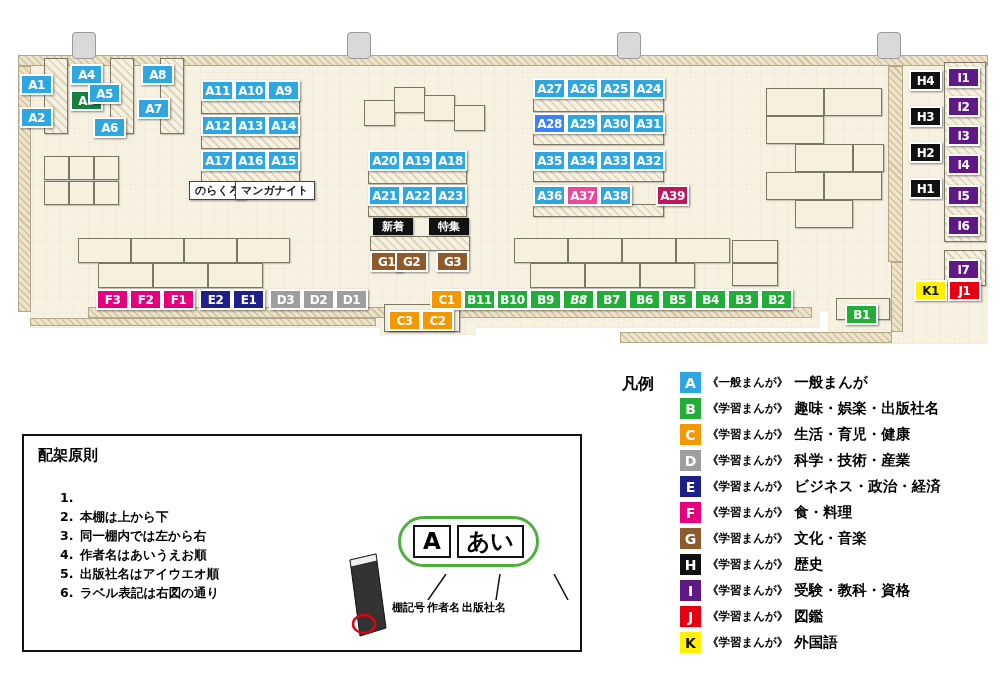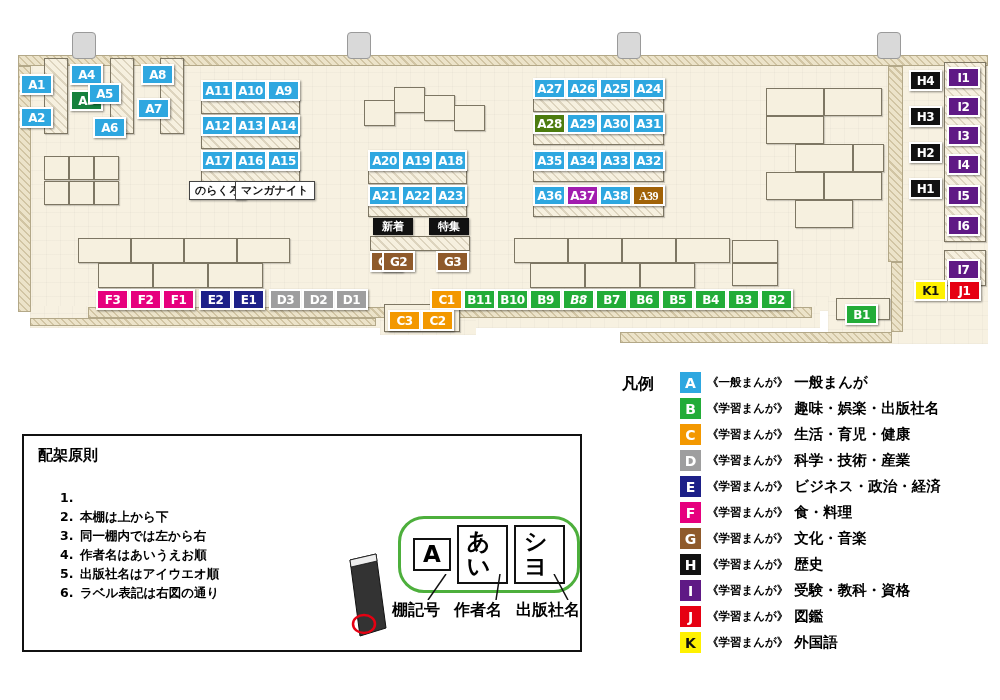--- a/index.html
+++ b/index.html
@@ -39,21 +39,21 @@
   .p-intro{position:absolute;left:36px;top:32px;font-weight:bold;font-size:12.5px;}
   .p-list{position:absolute;left:36px;top:52px;width:336px;font-weight:bold;font-size:12.5px;line-height:19px;}
   .p-row{display:flex;}
   .p-num{width:20px;flex:none;}
   .p-note{margin-left:20px;}
   .label-example{
     position:absolute;left:374px;top:80px;display:inline-flex;gap:6px;align-items:center;
     border:3px solid #4daf3c;border-radius:26px;padding:6px 12px;background:#fff;
   }
   .seg{border:2px solid #111;background:#fff;padding:2px 8px;font-weight:bold;font-size:23px;line-height:1.1;}
-  .callouts{position:absolute;left:368px;top:164px;display:flex;gap:14px;font-weight:bold;font-size:16px;}
+  .callouts{position:absolute;left:368px;top:164px;display:flex;gap:2px;font-weight:bold;font-size:11px;}
   .callout-svg{position:absolute;left:384px;top:138px;}
   .book-svg{position:absolute;left:310px;top:112px;}
   
   .legend{position:absolute;left:622px;top:372px;display:flex;align-items:flex-start;}
   .l-title{width:58px;font-weight:bold;font-size:16px;padding-top:2px;}
   .l-rows{display:flex;flex-direction:column;gap:5px;}
   .l-row{display:flex;align-items:center;gap:6px;}
   .swatch{width:21px;height:21px;flex:none;display:flex;align-items:center;justify-content:center;font-weight:bold;font-size:14px;}
   .l-series{font-weight:bold;font-size:11.5px;}
   .l-cat{font-weight:bold;font-size:14.5px;}
@@ -148,34 +148,34 @@
     <div class="map-label" style="left: 368px; top: 150px; background: rgb(46, 167, 224); color: rgb(255, 255, 255);">A20</div>
     <div class="map-label" style="left: 401px; top: 150px; background: rgb(46, 167, 224); color: rgb(255, 255, 255);">A19</div>
     <div class="map-label" style="left: 434px; top: 150px; background: rgb(46, 167, 224); color: rgb(255, 255, 255);">A18</div>
     <div class="map-label" style="left: 368px; top: 185px; background: rgb(46, 167, 224); color: rgb(255, 255, 255);">A21</div>
     <div class="map-label" style="left: 401px; top: 185px; background: rgb(46, 167, 224); color: rgb(255, 255, 255);">A22</div>
     <div class="map-label" style="left: 434px; top: 185px; background: rgb(46, 167, 224); color: rgb(255, 255, 255);">A23</div>
     <div class="map-label" style="left: 533px; top: 78px; background: rgb(46, 167, 224); color: rgb(255, 255, 255);">A27</div>
     <div class="map-label" style="left: 566px; top: 78px; background: rgb(46, 167, 224); color: rgb(255, 255, 255);">A26</div>
     <div class="map-label" style="left: 599px; top: 78px; background: rgb(46, 167, 224); color: rgb(255, 255, 255);">A25</div>
     <div class="map-label" style="left: 632px; top: 78px; background: rgb(46, 167, 224); color: rgb(255, 255, 255);">A24</div>
-    <div class="map-label" style="left: 533px; top: 113px; background: #4d7c0f; color: rgb(255, 255, 255);">A28</div>
+    <div class="map-label" style="left: 533px; top: 113px; background: #3b82f6; color: rgb(255, 255, 255);">A28</div>
     <div class="map-label" style="left: 566px; top: 113px; background: rgb(46, 167, 224); color: rgb(255, 255, 255);">A29</div>
     <div class="map-label" style="left: 599px; top: 113px; background: rgb(46, 167, 224); color: rgb(255, 255, 255);">A30</div>
     <div class="map-label" style="left: 632px; top: 113px; background: rgb(46, 167, 224); color: rgb(255, 255, 255);">A31</div>
     <div class="map-label" style="left: 533px; top: 150px; background: rgb(46, 167, 224); color: rgb(255, 255, 255);">A35</div>
     <div class="map-label" style="left: 566px; top: 150px; background: rgb(46, 167, 224); color: rgb(255, 255, 255);">A34</div>
     <div class="map-label" style="left: 599px; top: 150px; background: rgb(46, 167, 224); color: rgb(255, 255, 255);">A33</div>
     <div class="map-label" style="left: 632px; top: 150px; background: rgb(46, 167, 224); color: rgb(255, 255, 255);">A32</div>
     <div class="map-label" style="left: 533px; top: 185px; background: rgb(46, 167, 224); color: rgb(255, 255, 255);">A36</div>
-    <div class="map-label" style="left: 566px; top: 185px; background: #a21caf; color: rgb(255, 255, 255);">A37</div>
+    <div class="map-label" style="left: 566px; top: 185px; background: #ec4899; color: rgb(255, 255, 255);">A37</div>
     <div class="map-label" style="left: 599px; top: 185px; background: rgb(46, 167, 224); color: rgb(255, 255, 255);">A38</div>
-    <div class="map-label" style="left: 632px; top: 185px; background: #a16207; color: rgb(255, 255, 255); font-family: Liberation Serif, serif;">A39</div>
+    <div class="map-label" style="left: 656px; top: 185px; background: #be185d; color: rgb(255, 255, 255);">A39</div>
     <div class="map-label" style="left: 370px; top: 251px; background: rgb(143, 90, 43); color: rgb(255, 255, 255);">G1</div>
-    <div class="map-label" style="left: 382px; top: 251px; background: rgb(143, 90, 43); color: rgb(255, 255, 255);">G2</div>
+    <div class="map-label" style="left: 395px; top: 251px; background: rgb(143, 90, 43); color: rgb(255, 255, 255);">G2</div>
     <div class="map-label" style="left: 436px; top: 251px; background: rgb(143, 90, 43); color: rgb(255, 255, 255);">G3</div>
     <div class="map-label" style="left: 96px; top: 289px; background: rgb(230, 0, 126); color: rgb(255, 255, 255);">F3</div>
     <div class="map-label" style="left: 129px; top: 289px; background: rgb(230, 0, 126); color: rgb(255, 255, 255);">F2</div>
     <div class="map-label" style="left: 162px; top: 289px; background: rgb(230, 0, 126); color: rgb(255, 255, 255);">F1</div>
     <div class="map-label" style="left: 199px; top: 289px; background: rgb(29, 32, 136); color: rgb(255, 255, 255);">E2</div>
     <div class="map-label" style="left: 232px; top: 289px; background: rgb(29, 32, 136); color: rgb(255, 255, 255);">E1</div>
     <div class="map-label" style="left: 269px; top: 289px; background: rgb(158, 158, 159); color: rgb(255, 255, 255);">D3</div>
     <div class="map-label" style="left: 302px; top: 289px; background: rgb(158, 158, 159); color: rgb(255, 255, 255);">D2</div>
     <div class="map-label" style="left: 335px; top: 289px; background: rgb(158, 158, 159); color: rgb(255, 255, 255);">D1</div>
     <div class="map-label" style="left: 430px; top: 289px; background: rgb(243, 152, 0); color: rgb(255, 255, 255);">C1</div>
@@ -235,21 +235,20 @@
       </div>
       <div class="p-row">
         <span class="p-num">6.</span>
         <span>ラベル表記は右図の通り</span>
       </div>
     </div>
 
   <div class="label-example">
       <div class="seg">A</div>
       <div class="seg">あい</div>
-      <div class="seg">シヨ</div>
     </div>
 
   <svg class="callout-svg" width="180" height="26">
     <line x1="38" y1="0" x2="20" y2="26" stroke="#111" stroke-width="1.5"></line>
     <line x1="92" y1="0" x2="88" y2="26" stroke="#111" stroke-width="1.5"></line>
     <line x1="146" y1="0" x2="160" y2="26" stroke="#111" stroke-width="1.5"></line>
   </svg>
   <div class="callouts">
       <span>棚記号</span>
       <span>作者名</span>

